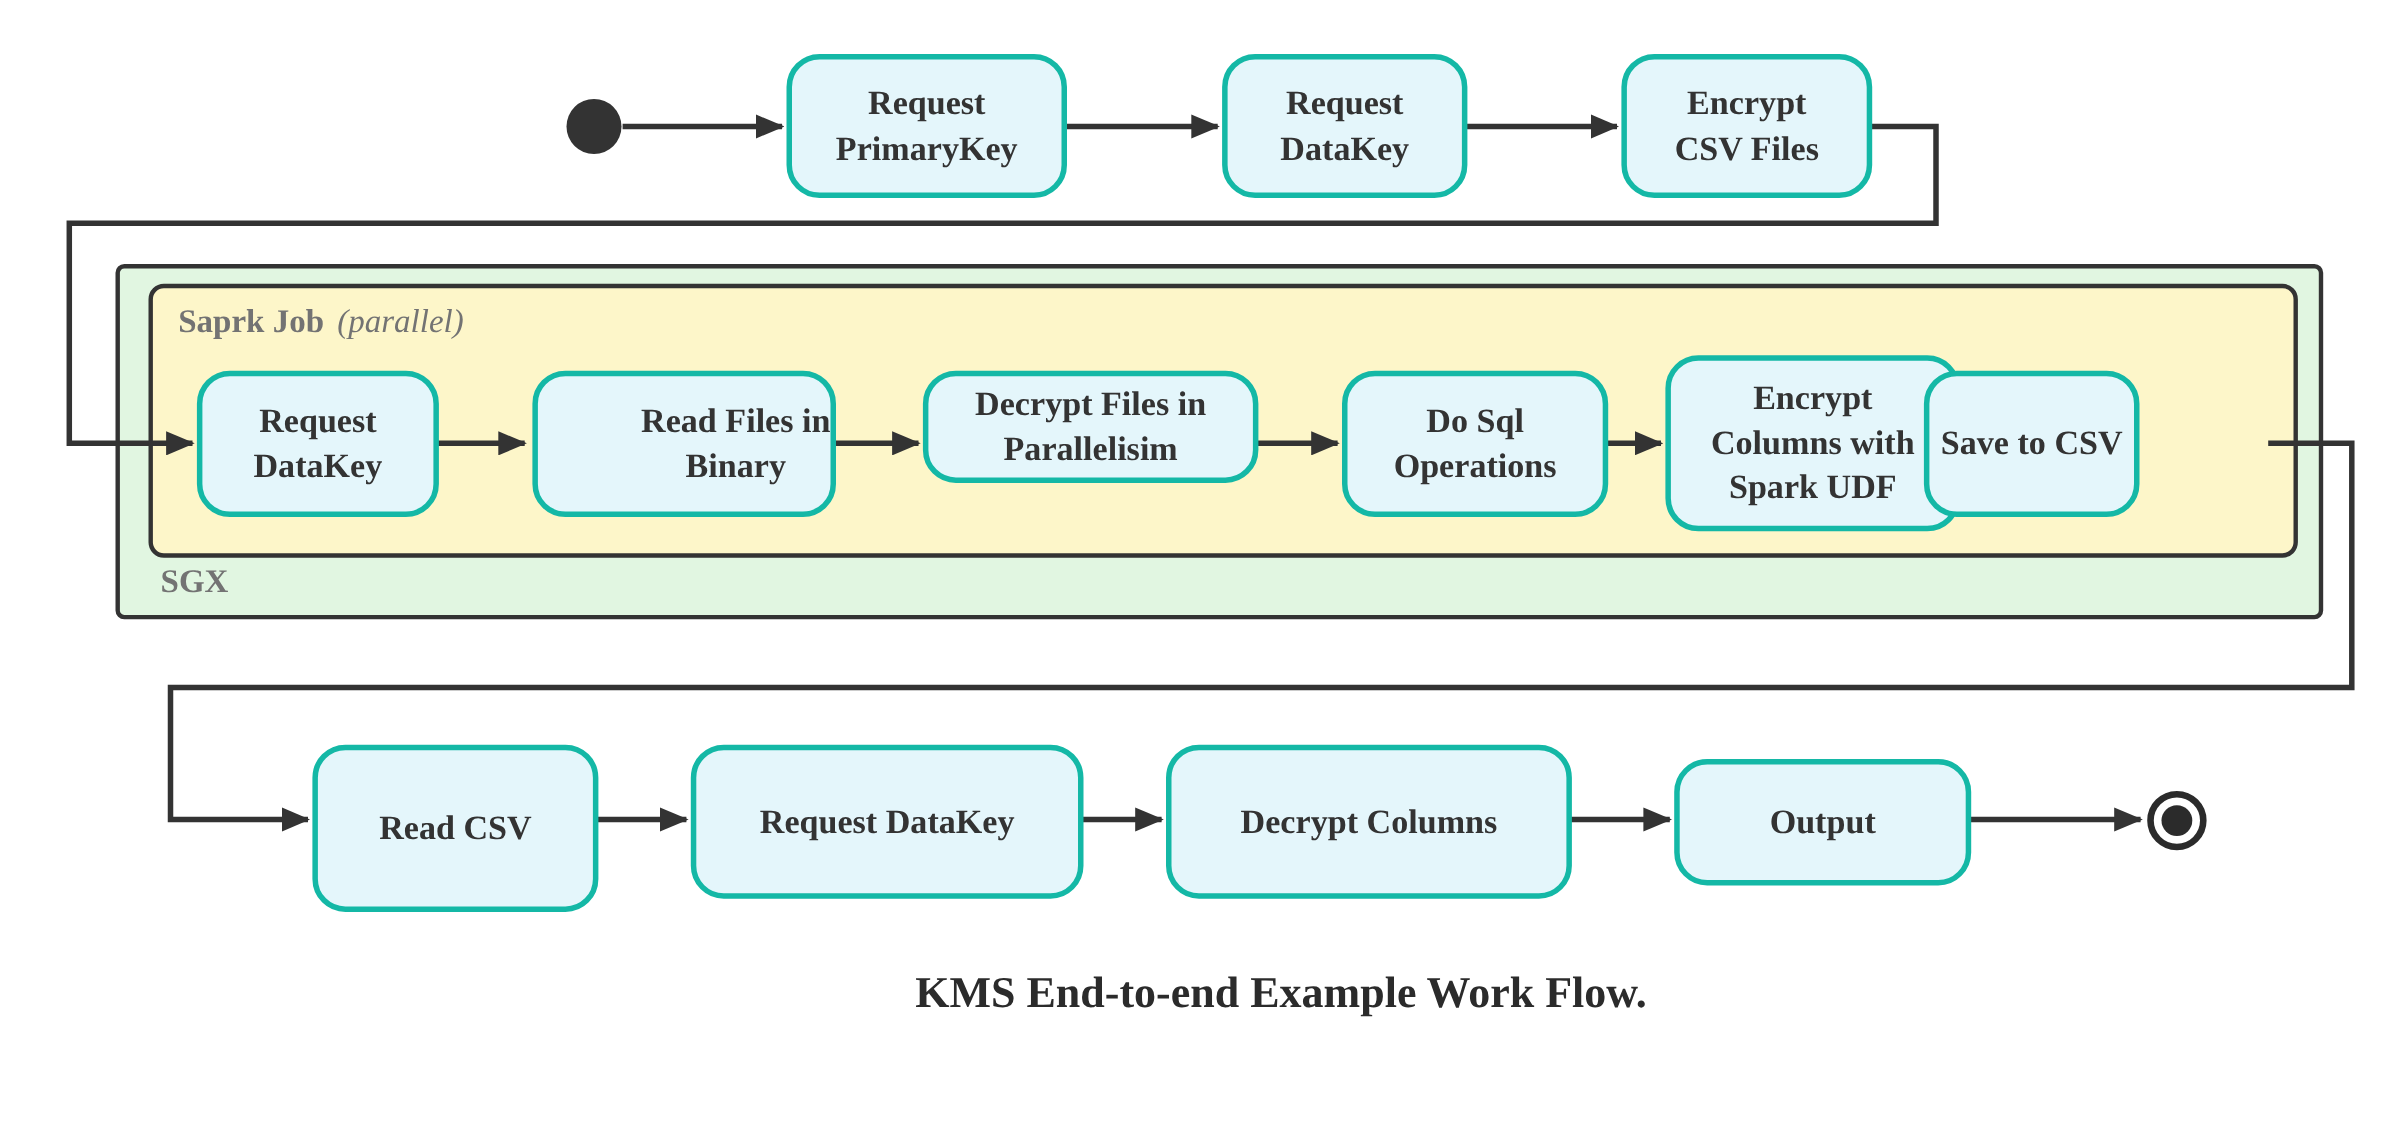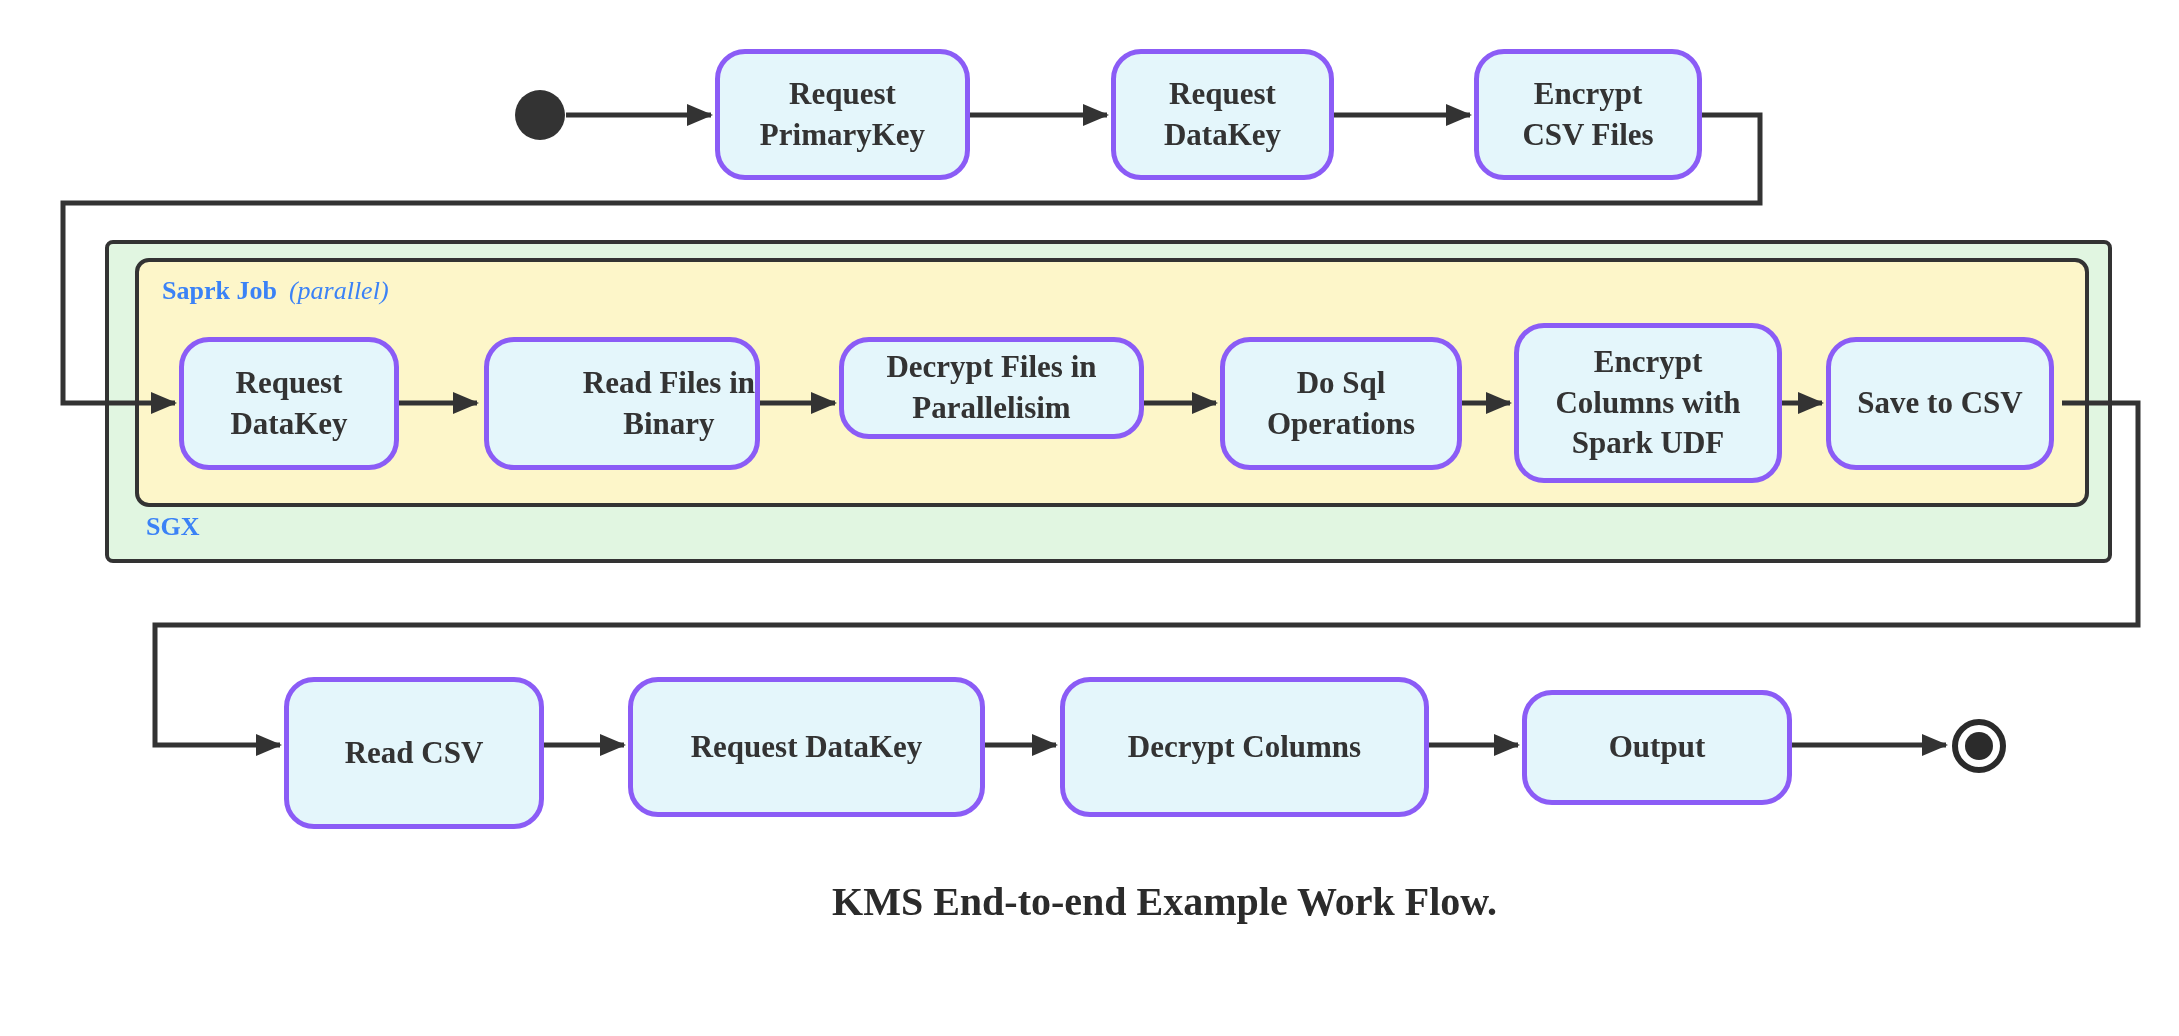--- a/index.html
+++ b/index.html
@@ -17,47 +17,47 @@
   .container-box{position:absolute;box-sizing:border-box;border:4px solid #333333;}
   .sgx-box{
     left:105px;top:240px;width:2007px;height:323px;
     background:#e1f6e1;border-radius:8px;
   }
   .spark-box{
     left:135px;top:258px;width:1954px;height:249px;
     background:#fdf6c9;border-radius:14px;
   }
   .group-label{
-    position:absolute;color:#3b82f6;font-size:26px;font-weight:bold;
+    position:absolute;color:#737373;font-size:30px;font-weight:bold;
     white-space:nowrap;
     font-family:Liberation Serif, serif;
   }
   .spark-label{left:162px;top:276px;}
   .spark-label .suffix{font-weight:normal;font-style:italic;margin-left:12px;}
   .sgx-label{left:146px;top:512px;}
 
   .node{
     position:absolute;box-sizing:border-box;
-    background:#e4f6fb;border:5px solid #8b5cf6;border-radius:30px;
+    background:#e4f6fb;border:5px solid #14b8a6;border-radius:30px;
     display:flex;align-items:center;justify-content:center;
     color:#333333;font-size:31px;font-weight:bold;text-align:center;
     line-height:1.32;white-space:pre-line;
   }
 
   
   .n1{left:715px;top:49px;width:255px;height:131px;}
   .n2{left:1111px;top:49px;width:223px;height:131px;}
   .n3{left:1474px;top:49px;width:228px;height:131px;}
   
   .m1{left:179px;top:337px;width:220px;height:133px;}
   .m2{left:484px;top:337px;width:276px;height:133px;justify-content:flex-end;}
   .m3{left:839px;top:337px;width:305px;height:102px;}
   .m4{left:1220px;top:337px;width:242px;height:133px;}
   .m5{left:1514px;top:323px;width:268px;height:160px;}
-  .m6{left:1826px;top:337px;width:228px;height:133px;}
+  .m6{left:1749px;top:337px;width:196px;height:133px;}
   
   .b1{left:284px;top:677px;width:260px;height:152px;}
   .b2{left:628px;top:677px;width:357px;height:140px;}
   .b3{left:1060px;top:677px;width:369px;height:140px;}
   .b4{left:1522px;top:690px;width:270px;height:115px;}
 
   .start-state{
     position:absolute;left:515px;top:90px;width:50px;height:50px;
     background:#333333;border-radius:50%;
   }

